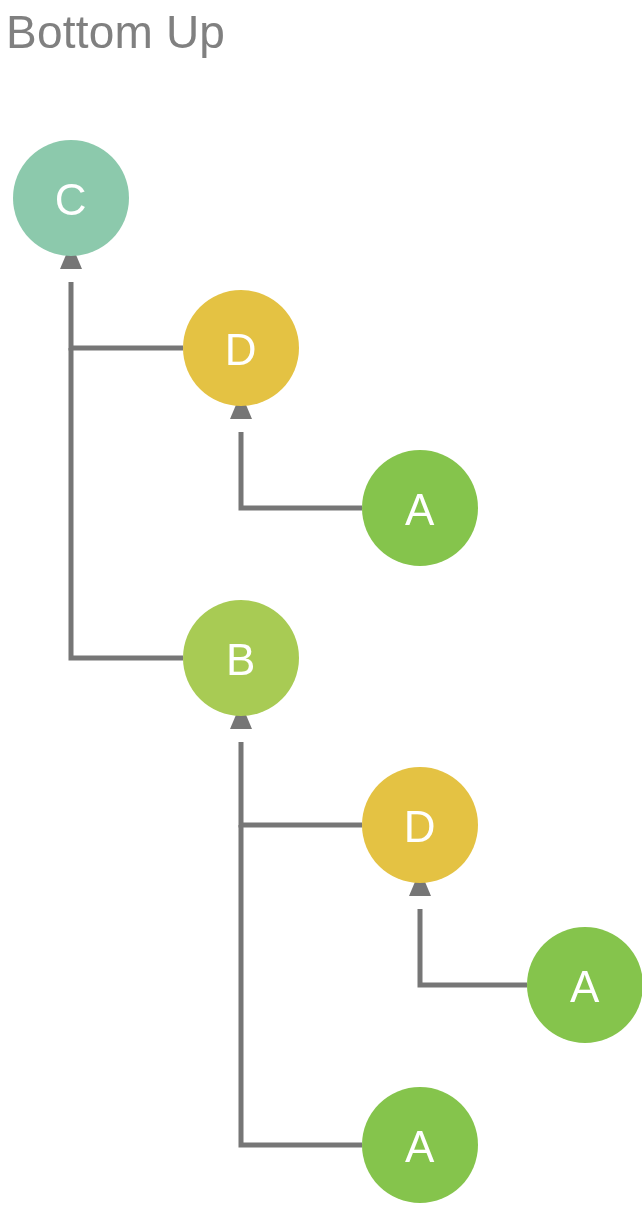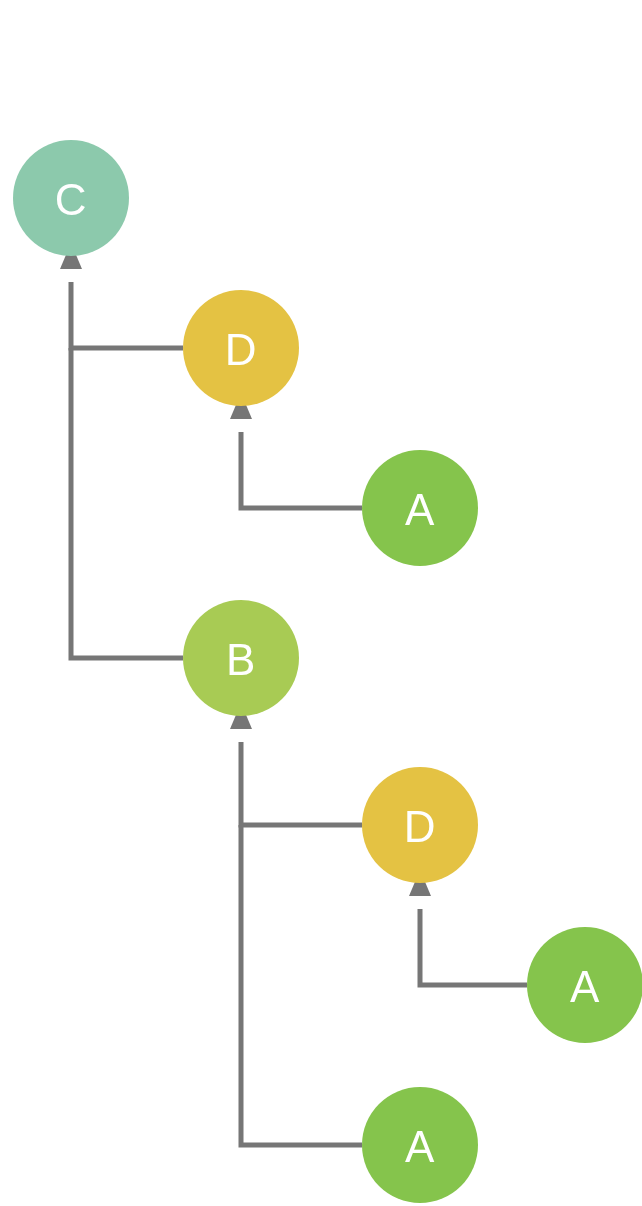--- a/index.html
+++ b/index.html
@@ -57,20 +57,21 @@
   }
   .arrow-head {
     stroke: none;
   }
 </style>
 </head>
 <body>
 
 <div id="canvas">
 
+  <div id="diagram-title">Bottom Up</div>
 
   <svg id="graph-svg" viewBox="0 0 642 1206" xmlns="http://www.w3.org/2000/svg">
     <g id="edges-layer">
         <g>
           <path class="edge-path" d="M 183 348 L 71 348 L 71 282" stroke="#767676" stroke-width="5"></path>
           <polygon class="arrow-head" points="71,243 60,269 82,269" fill="#767676"></polygon>
         </g>
         <g>
           <path class="edge-path" d="M 183 658 L 71 658 L 71 348" stroke="#767676" stroke-width="5"></path>
         </g>

